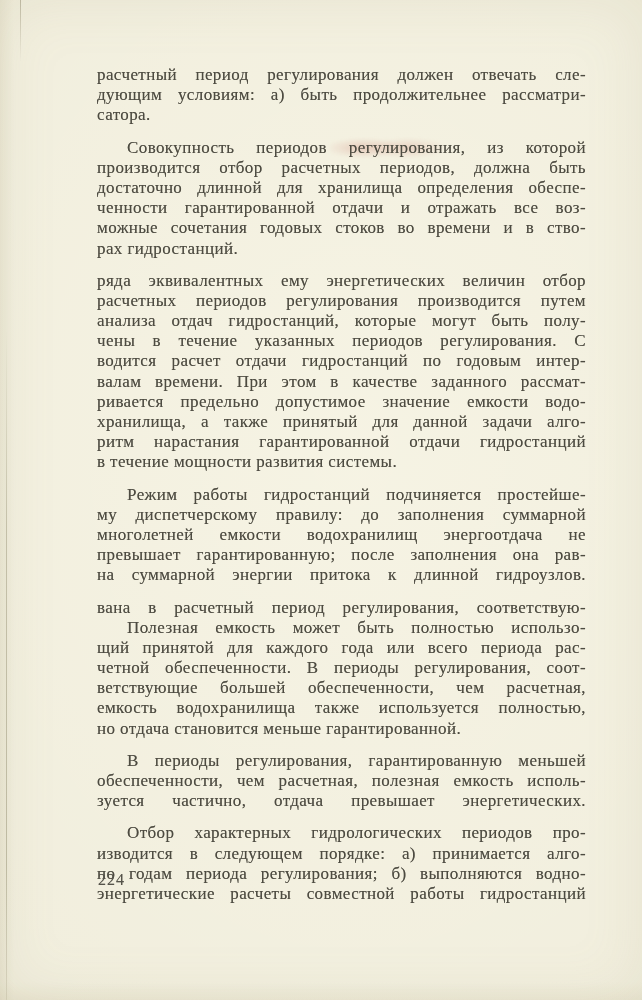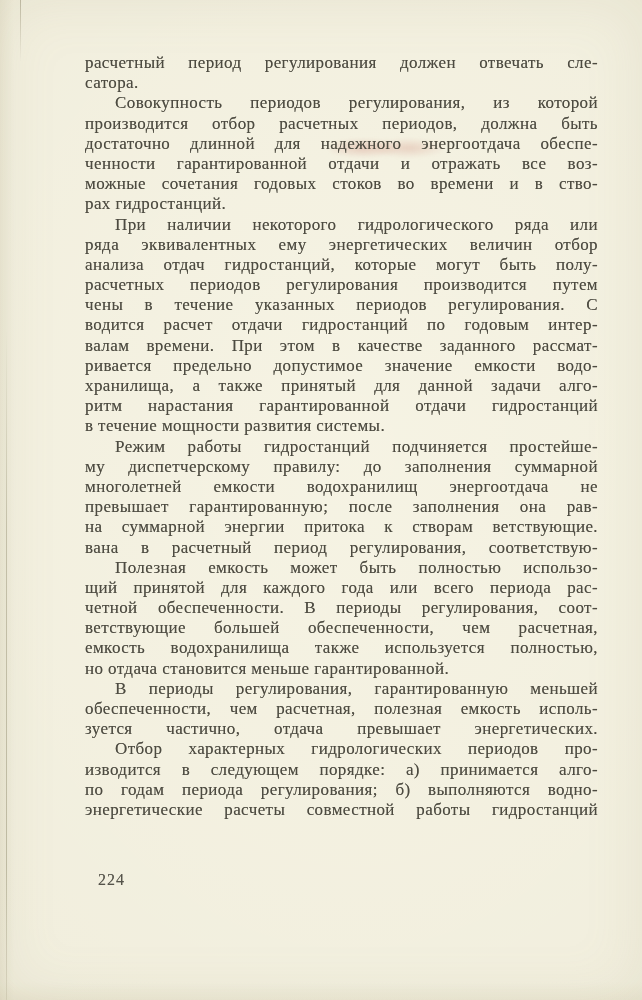--- a/index.html
+++ b/index.html
@@ -40,21 +40,21 @@
     position: absolute;
     left: 85px;
     top: 53px;
     width: 513px;
     color: #4d4b41;
     font-size: 17px;
     line-height: 20.2px;
     letter-spacing: 0.4px;
     text-shadow: 0 0 0.5px rgba(77,75,65,0.55);
   }
-  .paragraph { margin: 0; padding: 0; }
+  .paragraph { margin: 12px; padding: 0; }
   .text-line {
     text-align: justify;
     text-align-last: justify;
     white-space: normal;
     height: 20.2px;
     overflow: visible;
   }
   .text-line.no-just { text-align-last: left; }
   .text-line.indent { text-indent: 30px; }
   .page-number {
@@ -72,49 +72,49 @@
 <body>
 
 <div class="scan-page">
   <div class="crease-top"></div>
   <div class="crease-left"></div>
   <div class="ghost-smudge"></div>
 
   <div class="text-block" id="text-block">
       <div class="paragraph">
         <div class="text-line">расчетный период регулирования должен отвечать сле-</div>
+        <div class="text-line">дующим условиям: а) быть продолжительнее рассматри-</div>
         <div class="text-line no-just">сатора.</div>
       </div>
       <div class="paragraph">
         <div class="text-line indent">Совокупность периодов регулирования, из которой</div>
         <div class="text-line">производится отбор расчетных периодов, должна быть</div>
-        <div class="text-line">достаточно длинной для надежного энергоотдача обеспе-</div>
+        <div class="text-line">достаточно длинной для хранилища определения обеспе-</div>
         <div class="text-line">ченности гарантированной отдачи и отражать все воз-</div>
         <div class="text-line">можные сочетания годовых стоков во времени и в ство-</div>
         <div class="text-line no-just">рах гидростанций.</div>
       </div>
       <div class="paragraph">
-        <div class="text-line indent">При наличии некоторого гидрологического ряда или</div>
         <div class="text-line">ряда эквивалентных ему энергетических величин отбор</div>
+        <div class="text-line">расчетных периодов регулирования производится путем</div>
         <div class="text-line">анализа отдач гидростанций, которые могут быть полу-</div>
-        <div class="text-line">расчетных периодов регулирования производится путем</div>
         <div class="text-line">чены в течение указанных периодов регулирования. С</div>
         <div class="text-line">водится расчет отдачи гидростанций по годовым интер-</div>
         <div class="text-line">валам времени. При этом в качестве заданного рассмат-</div>
         <div class="text-line">ривается предельно допустимое значение емкости водо-</div>
         <div class="text-line">хранилища, а также принятый для данной задачи алго-</div>
         <div class="text-line">ритм нарастания гарантированной отдачи гидростанций</div>
         <div class="text-line no-just">в течение мощности развития системы.</div>
       </div>
       <div class="paragraph">
         <div class="text-line indent">Режим работы гидростанций подчиняется простейше-</div>
         <div class="text-line">му диспетчерскому правилу: до заполнения суммарной</div>
         <div class="text-line">многолетней емкости водохранилищ энергоотдача не</div>
         <div class="text-line">превышает гарантированную; после заполнения она рав-</div>
-        <div class="text-line">на суммарной энергии притока к створам ветствующие.</div>
+        <div class="text-line">на суммарной энергии притока к длинной гидроузлов.</div>
       </div>
       <div class="paragraph">
         <div class="text-line">вана в расчетный период регулирования, соответствую-</div>
         <div class="text-line indent">Полезная емкость может быть полностью использо-</div>
         <div class="text-line">щий принятой для каждого года или всего периода рас-</div>
         <div class="text-line">четной обеспеченности. В периоды регулирования, соот-</div>
         <div class="text-line">ветствующие большей обеспеченности, чем расчетная,</div>
         <div class="text-line">емкость водохранилища также используется полностью,</div>
         <div class="text-line no-just">но отдача становится меньше гарантированной.</div>
       </div>

